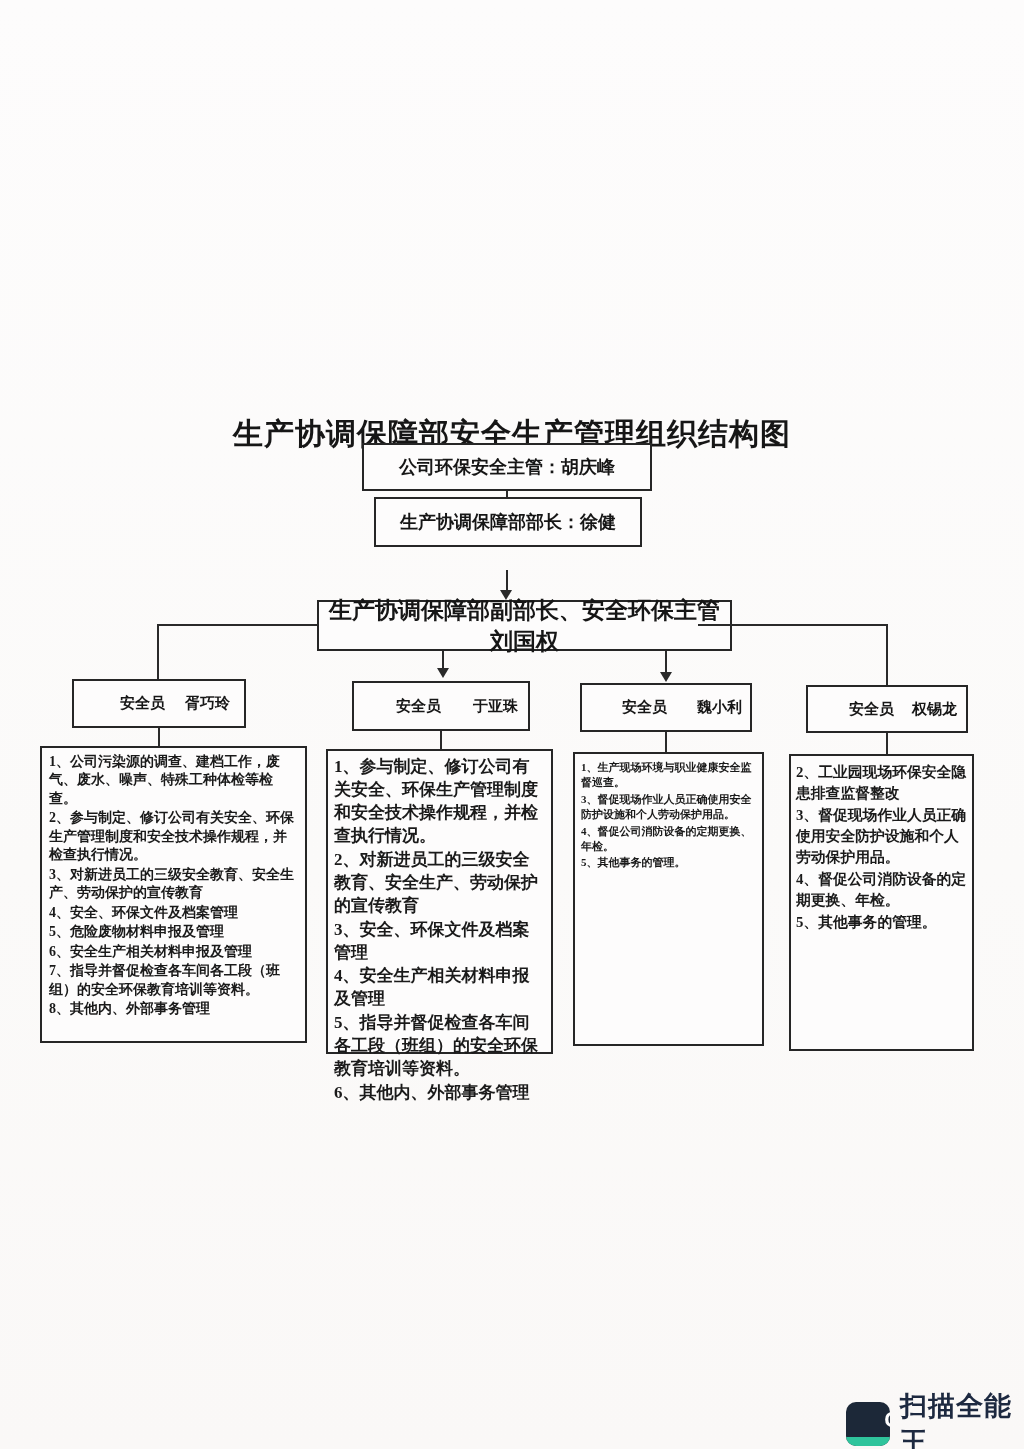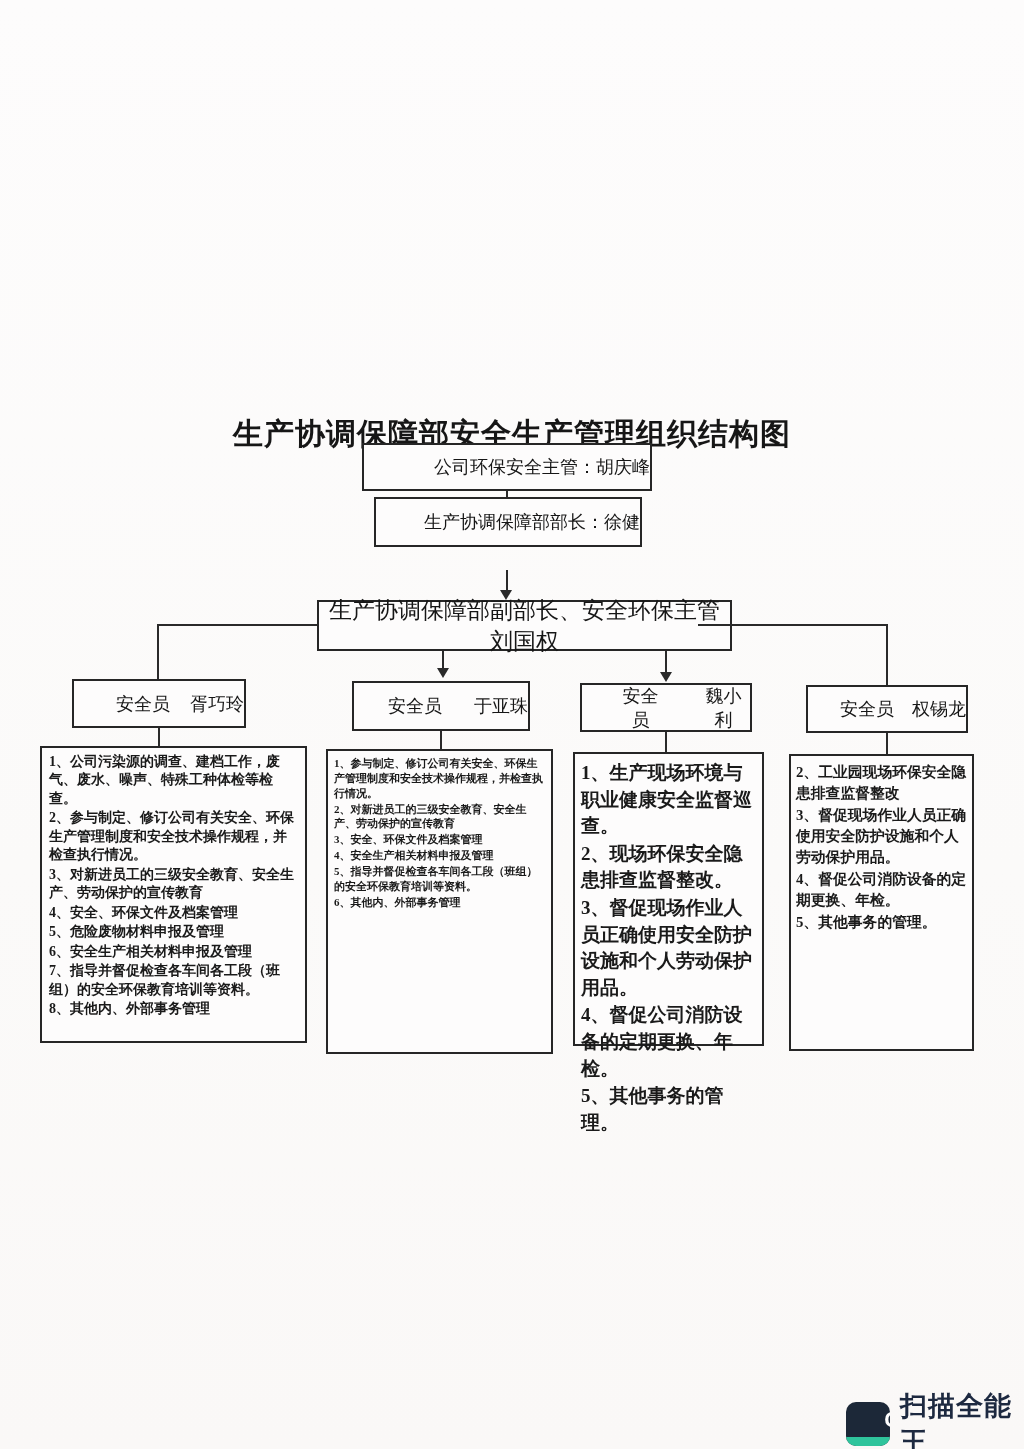--- a/index.html
+++ b/index.html
@@ -17,30 +17,30 @@
   }
   .title{
     position:absolute;left:0;top:397px;width:1024px;
     text-align:center;
     font-size:30px;font-weight:700;letter-spacing:1px;color:#161616;margin-top:17px;
   }
   .node{
     position:absolute;
     border:2px solid #262626;
     background:#fdfcfc;
-    display:flex;align-items:center;justify-content:flex-end;
-    font-weight:400;color:#161616;
+    display:flex;align-items:center;justify-content:center;
+    font-weight:700;color:#161616;
     box-sizing:border-box;
     text-align:center;
   }
   .lvl{font-size:18px;}
   #node-l1{left:362px;top:443px;width:290px;height:48px;}
   #node-l2{left:374px;top:497px;width:268px;height:50px;}
   #node-l3{left:317px;top:600px;width:415px;height:51px;font-size:23px;}
-  .officer{font-size:18px;padding-left:32px;}
+  .officer{font-size:15px;padding-left:32px;}
   #off-1{left:72px; top:679px;width:174px;height:49px;}
   #off-2{left:352px;top:681px;width:178px;height:50px;}
   #off-3{left:580px;top:683px;width:172px;height:49px;}
   #off-4{left:806px;top:685px;width:162px;height:48px;}
   .officer .pair{display:flex;align-items:center;}
   #off-1 .pair{gap:20px;} #off-2 .pair{gap:32px;}
   #off-3 .pair{gap:30px;} #off-4 .pair{gap:18px;}
 
   .vline,.hline{position:absolute;background:#2a2a2a;}
   .vline{width:2px;} .hline{height:2px;}
@@ -53,22 +53,22 @@
   .duty-box{
     position:absolute;
     border:2px solid #262626;
     background:#fdfcfc;
     box-sizing:border-box;
     font-family:"Liberation Serif","DejaVu Serif",serif;
     font-weight:600;color:#1a1a1a;
     text-align:left;
   }
   #duties-1{left:40px; top:746px;width:267px;height:297px;padding:5px 7px;font-size:14px;line-height:1.32;}
-  #duties-2{left:326px;top:749px;width:227px;height:305px;padding:5px 6px;font-size:11px;line-height:1.35;}
-  #duties-3{left:573px;top:752px;width:191px;height:294px;padding:6px 6px;font-size:19px;line-height:1.4;}
+  #duties-2{left:326px;top:749px;width:227px;height:305px;padding:5px 6px;font-size:17px;line-height:1.35;}
+  #duties-3{left:573px;top:752px;width:191px;height:294px;padding:6px 6px;font-size:11px;line-height:1.4;}
   #duties-4{left:789px;top:754px;width:185px;height:297px;padding:6px 5px;font-size:14.8px;line-height:1.42;}
   .duty-item{margin:0 0 1px 0;}
 
   .watermark{
     position:absolute;left:846px;top:1388px;
     display:flex;align-items:center;gap:10px;
   }
   .cs-icon{
     position:relative;width:44px;height:44px;border-radius:10px;
     background:#1c2838;overflow:hidden;flex:0 0 auto;
@@ -171,21 +171,20 @@
     <div class="duty-item">1、参与制定、修订公司有关安全、环保生产管理制度和安全技术操作规程，并检查执行情况。</div>
     <div class="duty-item">2、对新进员工的三级安全教育、安全生产、劳动保护的宣传教育</div>
     <div class="duty-item">3、安全、环保文件及档案管理</div>
     <div class="duty-item">4、安全生产相关材料申报及管理</div>
     <div class="duty-item">5、指导并督促检查各车间各工段（班组）的安全环保教育培训等资料。</div>
     <div class="duty-item">6、其他内、外部事务管理</div>
   </div>
 
   <div class="duty-box" id="duties-3">
     <div class="duty-item">1、生产现场环境与职业健康安全监督巡查。</div>
-    <div class="duty-item">2、现场环保安全隐患排查监督整改。</div>
     <div class="duty-item">3、督促现场作业人员正确使用安全防护设施和个人劳动保护用品。</div>
     <div class="duty-item">4、督促公司消防设备的定期更换、年检。</div>
     <div class="duty-item">5、其他事务的管理。</div>
   </div>
 
   <div class="duty-box" id="duties-4">
     <div class="duty-item">2、工业园现场环保安全隐患排查监督整改</div>
     <div class="duty-item">3、督促现场作业人员正确使用安全防护设施和个人劳动保护用品。</div>
     <div class="duty-item">4、督促公司消防设备的定期更换、年检。</div>
     <div class="duty-item">5、其他事务的管理。</div>

